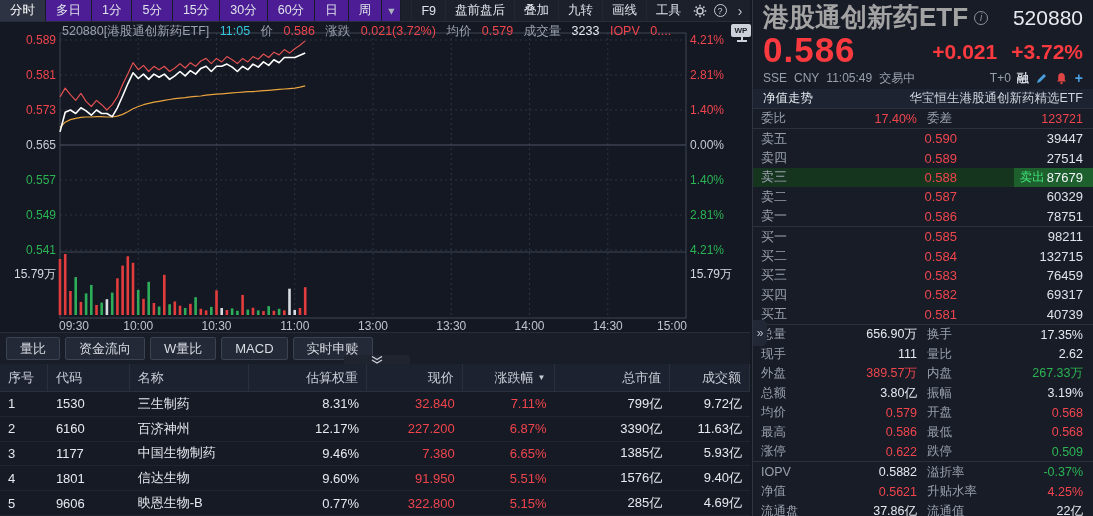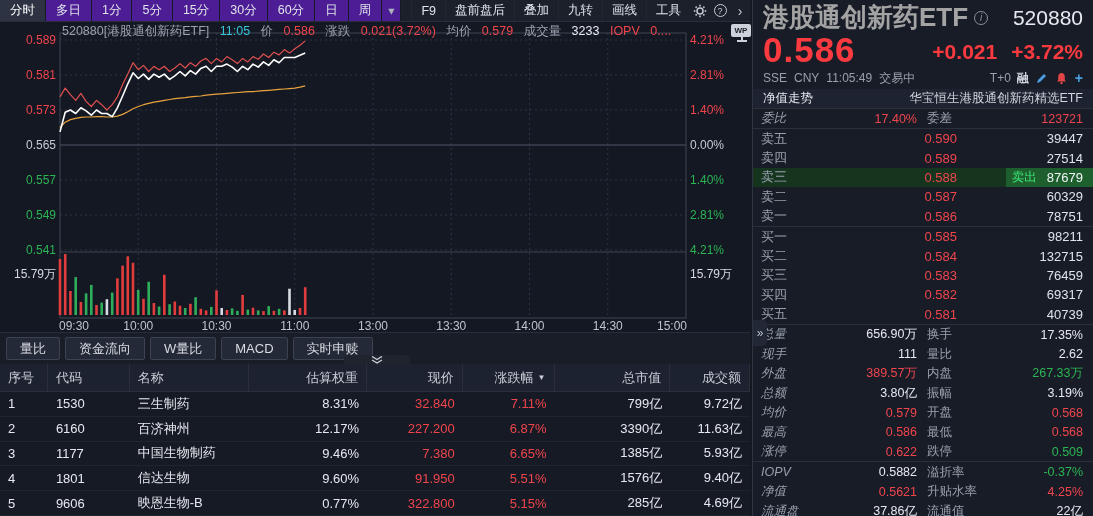--- a/index.html
+++ b/index.html
@@ -53,31 +53,31 @@
   .qp-price { font-size:35px; font-weight:bold; color:#fb3a40; line-height:34px; letter-spacing:1px; }
   .qp-chg { margin-left:auto; font-size:21px; font-weight:bold; color:#fb3a40; display:flex; gap:14px; padding-bottom:3px; }
   .qp-row3 { display:flex; align-items:center; height:18px; font-size:12px; color:#98a0ac; gap:7px; margin-top:2px; }
   .qp-row3 .right-grp { margin-left:auto; display:flex; align-items:center; gap:6px; }
   .margin-flag { color:#d0d4dc; font-weight:bold; }
   .mini-ico { display:inline-flex; width:14px; height:14px; align-items:center; justify-content:center; cursor:pointer; }
   .plus-ico { color:#4a9fe0; font-weight:bold; font-size:14px; line-height:1; cursor:pointer; }
   .qp-nav { display:flex; height:19px; align-items:center; background:#1d2331; font-size:12.5px; padding:0 10px; margin-top:2px; }
   .qp-nav .nav-name { margin-left:auto; color:#d0d4dc; }
   .qp-weibi { display:flex; align-items:center; height:21px; border-top:1px solid #2b303c; border-bottom:1px solid #2b303c; font-size:12.5px; }
-  .grid-l1 { padding-left:8px; width:52px; color:#98a0ac;font-style:italic; }
+  .grid-l1 { padding-left:8px; width:52px; color:#98a0ac; }
   .grid-v1 { width:112px; text-align:right; }
   .grid-l2 { margin-left:10px; width:72px; color:#98a0ac; }
   .grid-v2 { flex:1; text-align:right; padding-right:10px; }
   .ob-row { display:flex; align-items:center; height:19.4px; font-size:13px; cursor:pointer; }
   .ob-label { padding-left:8px; width:48px; color:#98a0ac; }
   .ob-price { width:156px; text-align:right; }
   .ob-vol { flex:1; text-align:right; padding-right:10px; color:#dfe3ea; }
   .ob-row.hl { background:#16351f; }
   .ob-exec { margin-left:auto; display:flex; align-items:center; background:#1e5f2e; height:100%; padding:0 10px 0 6px; }
-  .ob-exec .exec-label { color:#3fe879; font-size:12.5px; margin-right:10px; }
+  .ob-exec .exec-label { color:#3fe879; font-size:12.5px; margin-right:2px; }
   .ob-exec .exec-vol { color:#f2f5f9; }
   .sep { border-top:1px solid #2b303c; }
   .st-row { display:flex; align-items:center; height:19.5px; font-size:12.5px; }
   .expander { position:absolute; left:0; top:320px; width:14px; height:26px; background:#232837; border-radius:0 5px 5px 0; color:#b8bec9; font-size:12px; display:flex; align-items:center; justify-content:center; cursor:pointer; }
 
   .red { color:#f0454d; } .green { color:#2bb453; } .white { color:#e6e9ef; }
   .gray { color:#9aa1ae; } .cyan { color:#36c6da; }
 </style>
 </head>
 <body>

